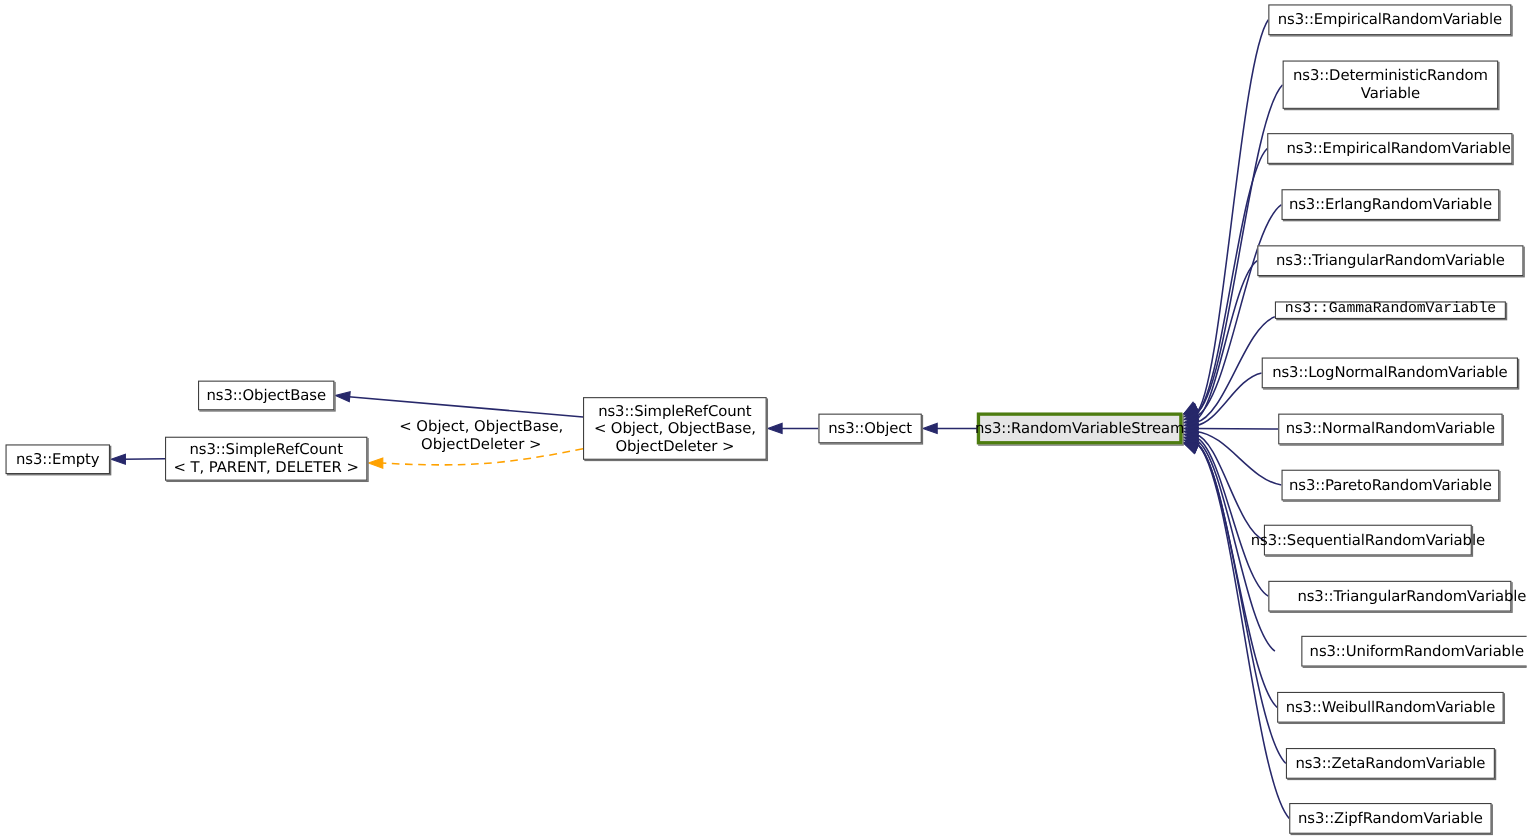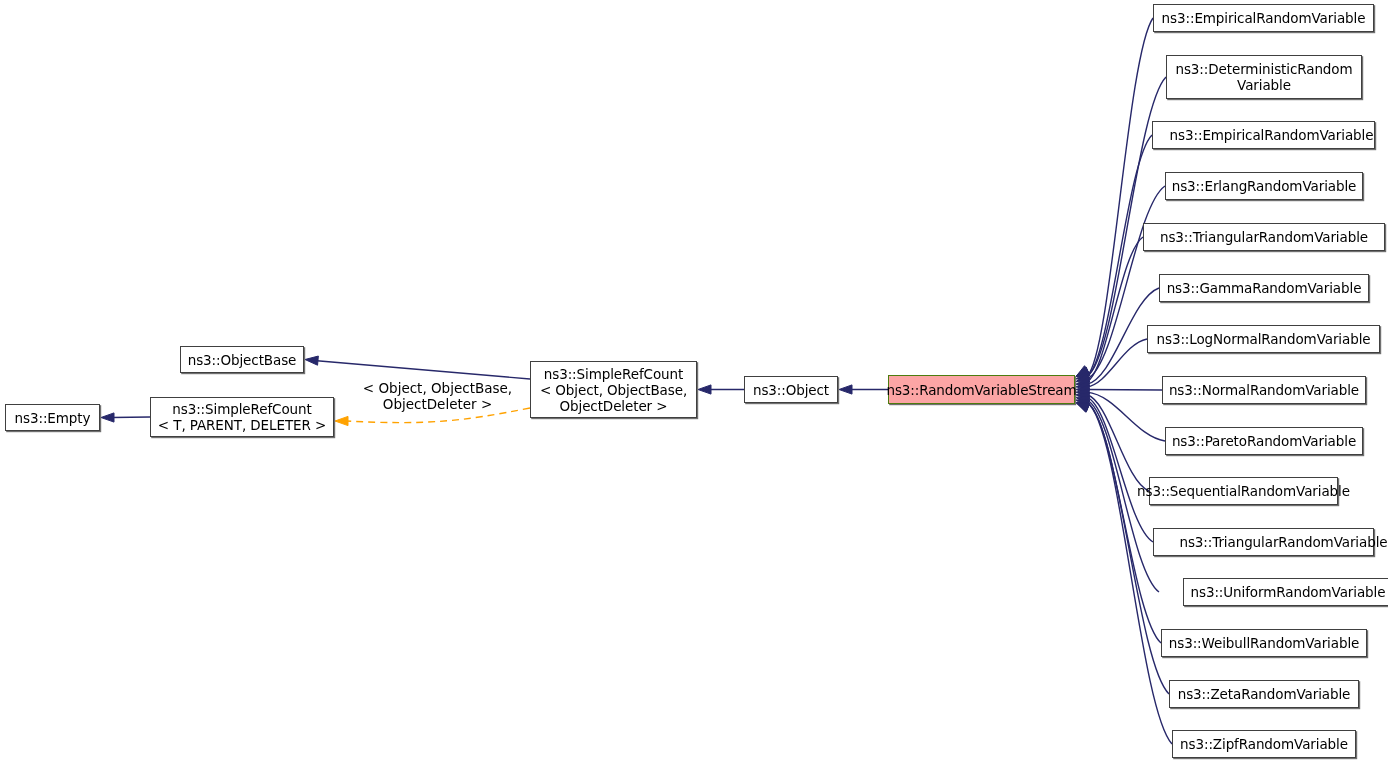--- a/index.html
+++ b/index.html
@@ -33,22 +33,22 @@
     border: 1px solid #404040;
     background: #ffffff;
     color: #000000;
     font-size: 13.5px;
     line-height: 16px;
     white-space: pre;
     letter-spacing: -0.1px;
     box-shadow: 1.2px 1.2px 0 0 #707070;
   }
   .node.highlight {
-    background: #fca5a5;
-    border: 1px solid #4d7c0f;
+    background: #e5e5e5;
+    border: 3px solid #4d7c0f;
   }
   .edge-label {
     position: absolute;
     font-size: 13.5px;
     line-height: 16px;
     color: #000000;
     text-align: center;
     white-space: pre;
     background: transparent;
   }
@@ -110,21 +110,21 @@
 &lt; Object, ObjectBase,
 ObjectDeleter &gt;</div>
       <div class="node" style="left: 744px; top: 376px; width: 94px; height: 27px;">ns3::Object</div>
       <div class="node highlight" style="left: 888px; top: 375px; width: 187px; height: 29px;">ns3::RandomVariableStream</div>
       <div class="node" style="left: 1153px; top: 4px; width: 221px; height: 28px;">ns3::EmpiricalRandomVariable</div>
       <div class="node" style="left: 1166px; top: 55px; width: 196px; height: 44px;">ns3::DeterministicRandom
 Variable</div>
       <div class="node" style="left: 1152px; top: 121px; width: 223px; height: 28px; padding-left: 16px;">ns3::EmpiricalRandomVariable</div>
       <div class="node" style="left: 1165px; top: 172px; width: 198px; height: 28px;">ns3::ErlangRandomVariable</div>
       <div class="node" style="left: 1143px; top: 223px; width: 242px; height: 28px;">ns3::TriangularRandomVariable</div>
-      <div class="node" style="left: 1159px; top: 274px; width: 210px; height: 28px;">ns3::GammaRandomVariable</div>
+      <div class="node" style="left: 1159px; top: 274px; width: 210px; height: 16px; font-family: Liberation Mono, monospace;">ns3::GammaRandomVariable</div>
       <div class="node" style="left: 1147px; top: 325px; width: 233px; height: 28px; text-align: center;">ns3::LogNormalRandomVariable</div>
       <div class="node" style="left: 1162px; top: 376px; width: 204px; height: 28px;">ns3::NormalRandomVariable</div>
       <div class="node" style="left: 1165px; top: 427px; width: 198px; height: 28px;">ns3::ParetoRandomVariable</div>
       <div class="node" style="left: 1149px; top: 477px; width: 189px; height: 28px;">ns3::SequentialRandomVariable</div>
       <div class="node" style="left: 1153px; top: 528px; width: 221px; height: 28px; padding-left: 40px;">ns3::TriangularRandomVariable</div>
       <div class="node" style="left: 1159px; top: 578px; width: 210px; height: 28px; margin-left: 24px;">ns3::UniformRandomVariable</div>
       <div class="node" style="left: 1161px; top: 629px; width: 206px; height: 28px;">ns3::WeibullRandomVariable</div>
       <div class="node" style="left: 1169px; top: 680px; width: 190px; height: 28px;">ns3::ZetaRandomVariable</div>
       <div class="node" style="left: 1172px; top: 730px; width: 184px; height: 28px;">ns3::ZipfRandomVariable</div>
     </div>

